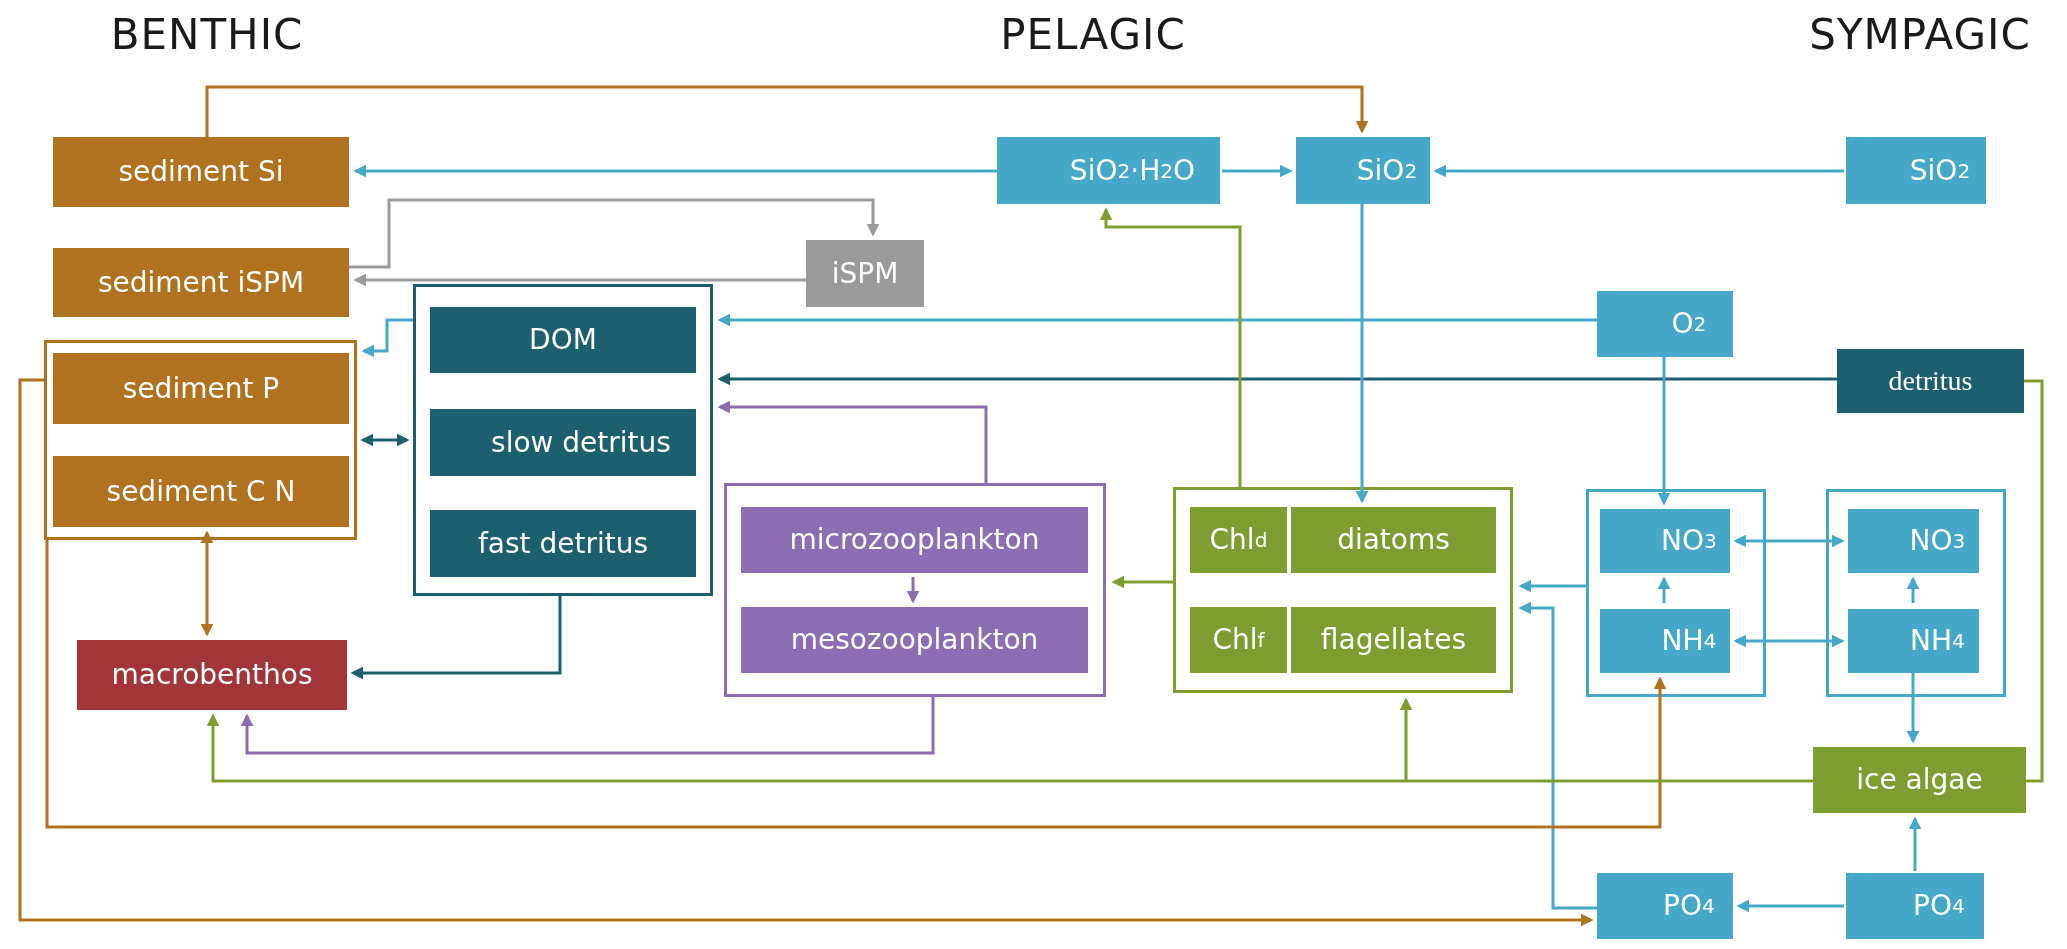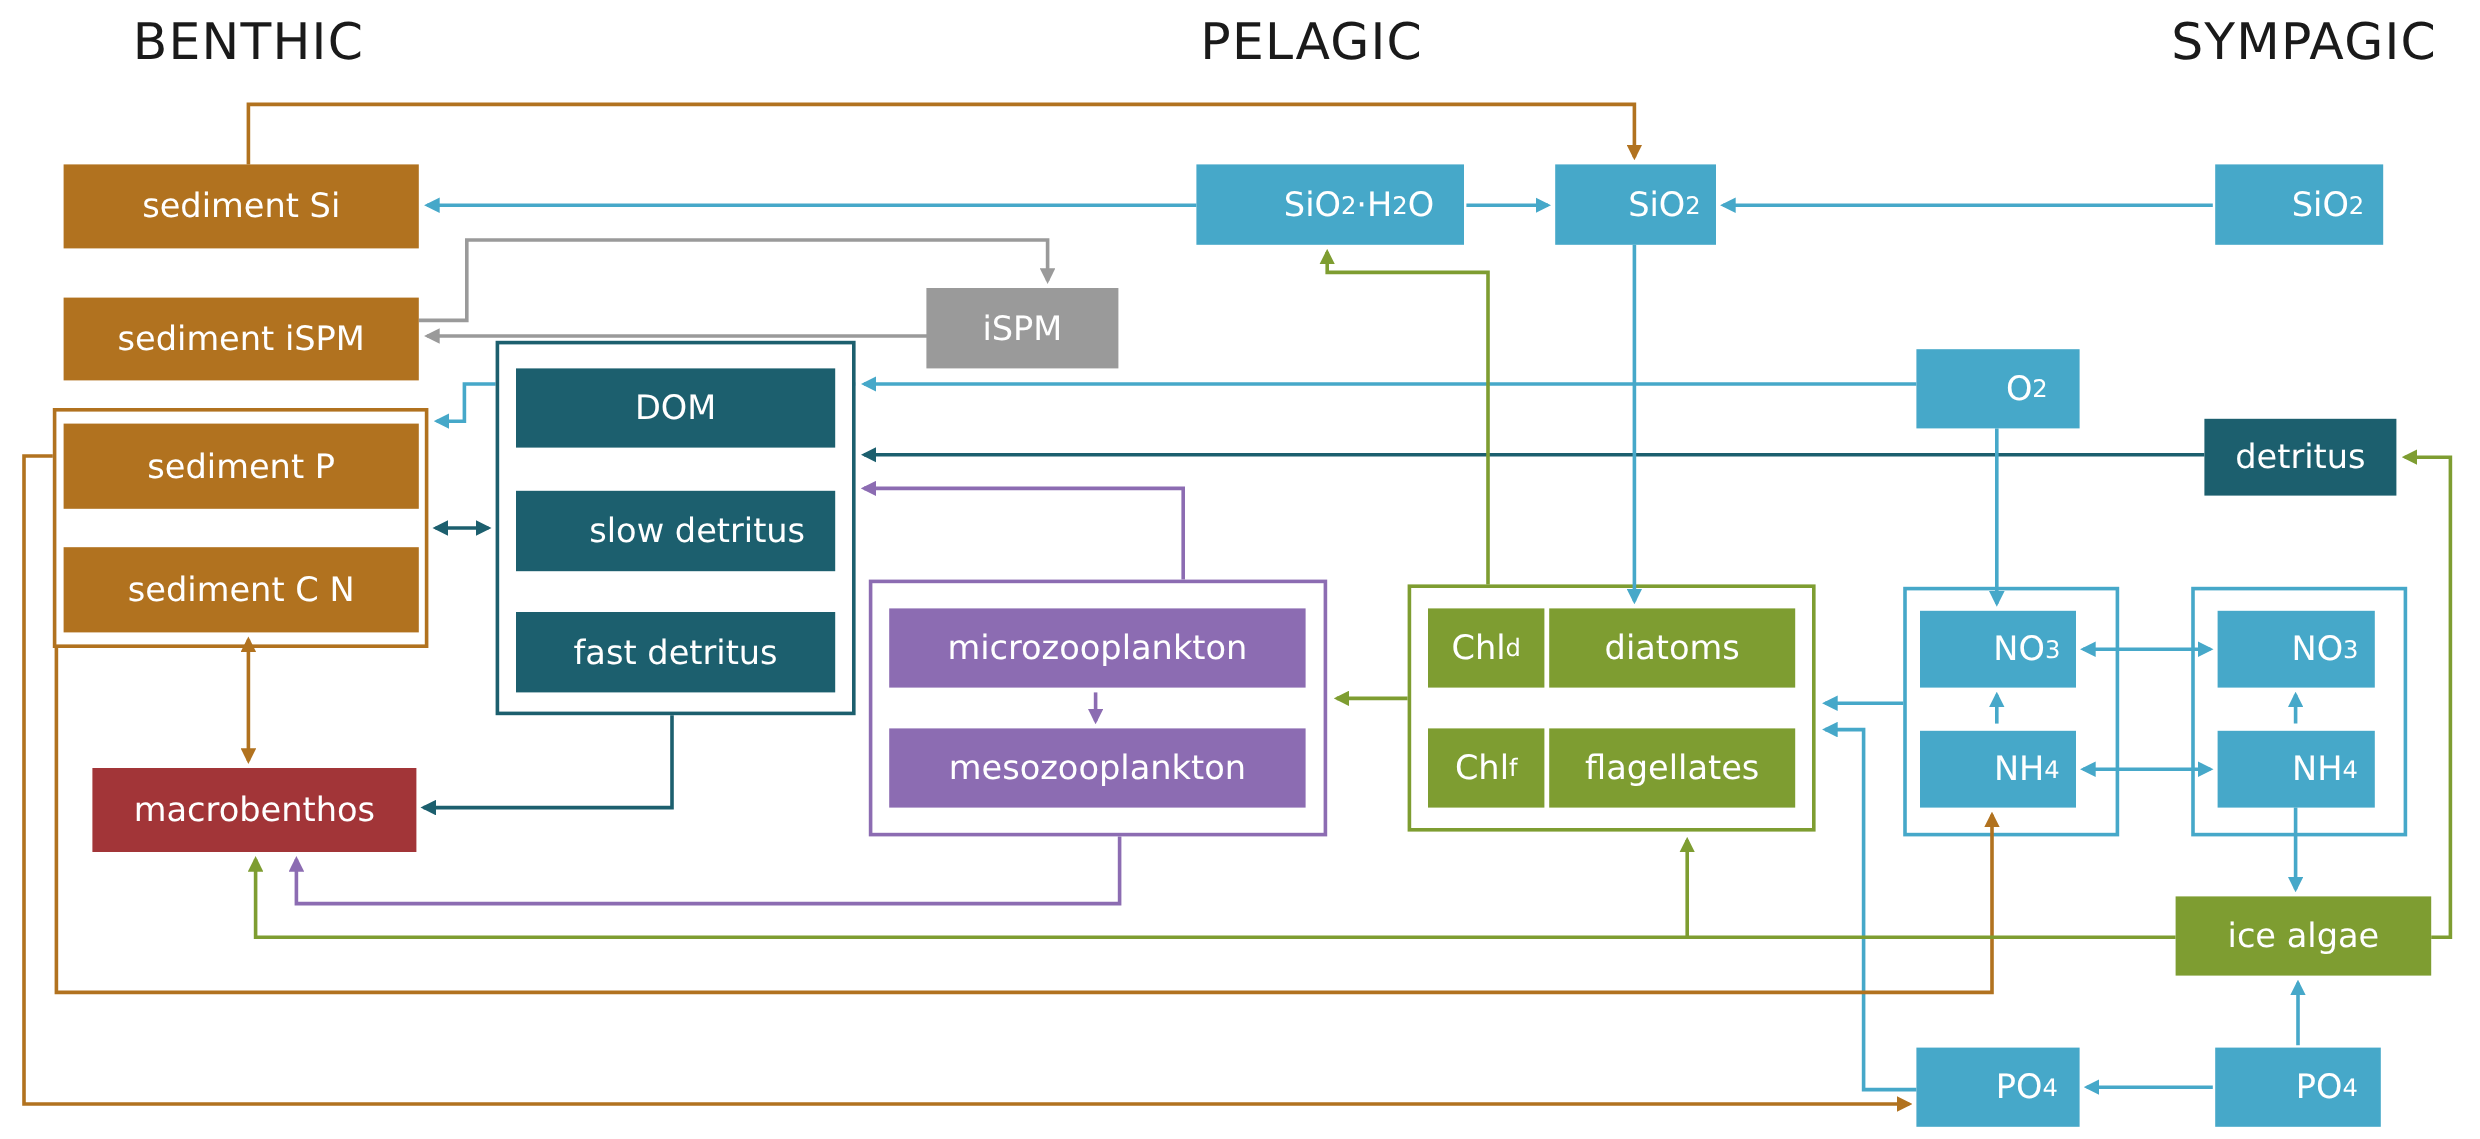--- a/index.html
+++ b/index.html
@@ -138,27 +138,27 @@
   <div class="box f-brown" style="left:53px;top:137px;width:296px;height:70px;">sediment Si</div>
   <div class="box f-brown" style="left:53px;top:248px;width:296px;height:69px;">sediment iSPM</div>
   <div class="box f-brown" style="left:53px;top:353px;width:296px;height:71px;">sediment P</div>
   <div class="box f-brown" style="left:53px;top:456px;width:296px;height:71px;">sediment C N</div>
   <div class="box f-red" style="left:77px;top:640px;width:270px;height:70px;">macrobenthos</div>
 
   <div class="box f-teal" style="left:430px;top:307px;width:266px;height:66px;">DOM</div>
   <div class="box f-teal" style="left:430px;top:409px;width:266px;height:67px;padding-left:36px;">slow detritus</div>
   <div class="box f-teal" style="left:430px;top:510px;width:266px;height:67px;">fast detritus</div>
 
-  <div class="box f-gray" style="left:772px;top:240px;width:160px;height:67px;text-align:center;">iSPM</div>
+  <div class="box f-gray" style="left:806px;top:240px;width:118px;height:67px;text-align:center;">iSPM</div>
   <div class="box f-blue" style="left:997px;top:137px;width:223px;height:67px;">SiO<sub>2</sub>·H<sub>2</sub>O</div>
   <div class="box f-blue" style="left:1296px;top:137px;width:134px;height:67px;">SiO<sub>2</sub></div>
   <div class="box f-blue" style="left:1597px;top:291px;width:136px;height:66px;">O<sub>2</sub></div>
 
   <div class="box f-blue" style="left:1846px;top:137px;width:140px;height:67px;">SiO<sub>2</sub></div>
-  <div class="box f-teal" style="left:1837px;top:349px;width:160px;height:64px;">detritus</div>
+  <div class="box f-teal" style="left:1837px;top:349px;width:187px;height:64px;font-family:Liberation Serif, serif;">detritus</div>
 
   <div class="box f-purple" style="left:741px;top:507px;width:347px;height:66px;">microzooplankton</div>
   <div class="box f-purple" style="left:741px;top:607px;width:347px;height:66px;">mesozooplankton</div>
 
   <div class="box f-green" style="left:1190px;top:507px;width:97px;height:66px;">Chl<sub>d</sub></div>
   <div class="box f-green" style="left:1291px;top:507px;width:205px;height:66px;">diatoms</div>
   <div class="box f-green" style="left:1190px;top:607px;width:97px;height:66px;">Chl<sub>f</sub></div>
   <div class="box f-green" style="left:1291px;top:607px;width:205px;height:66px;">flagellates</div>
 
   <div class="box f-blue" style="left:1600px;top:509px;width:130px;height:64px;">NO<sub>3</sub></div>

